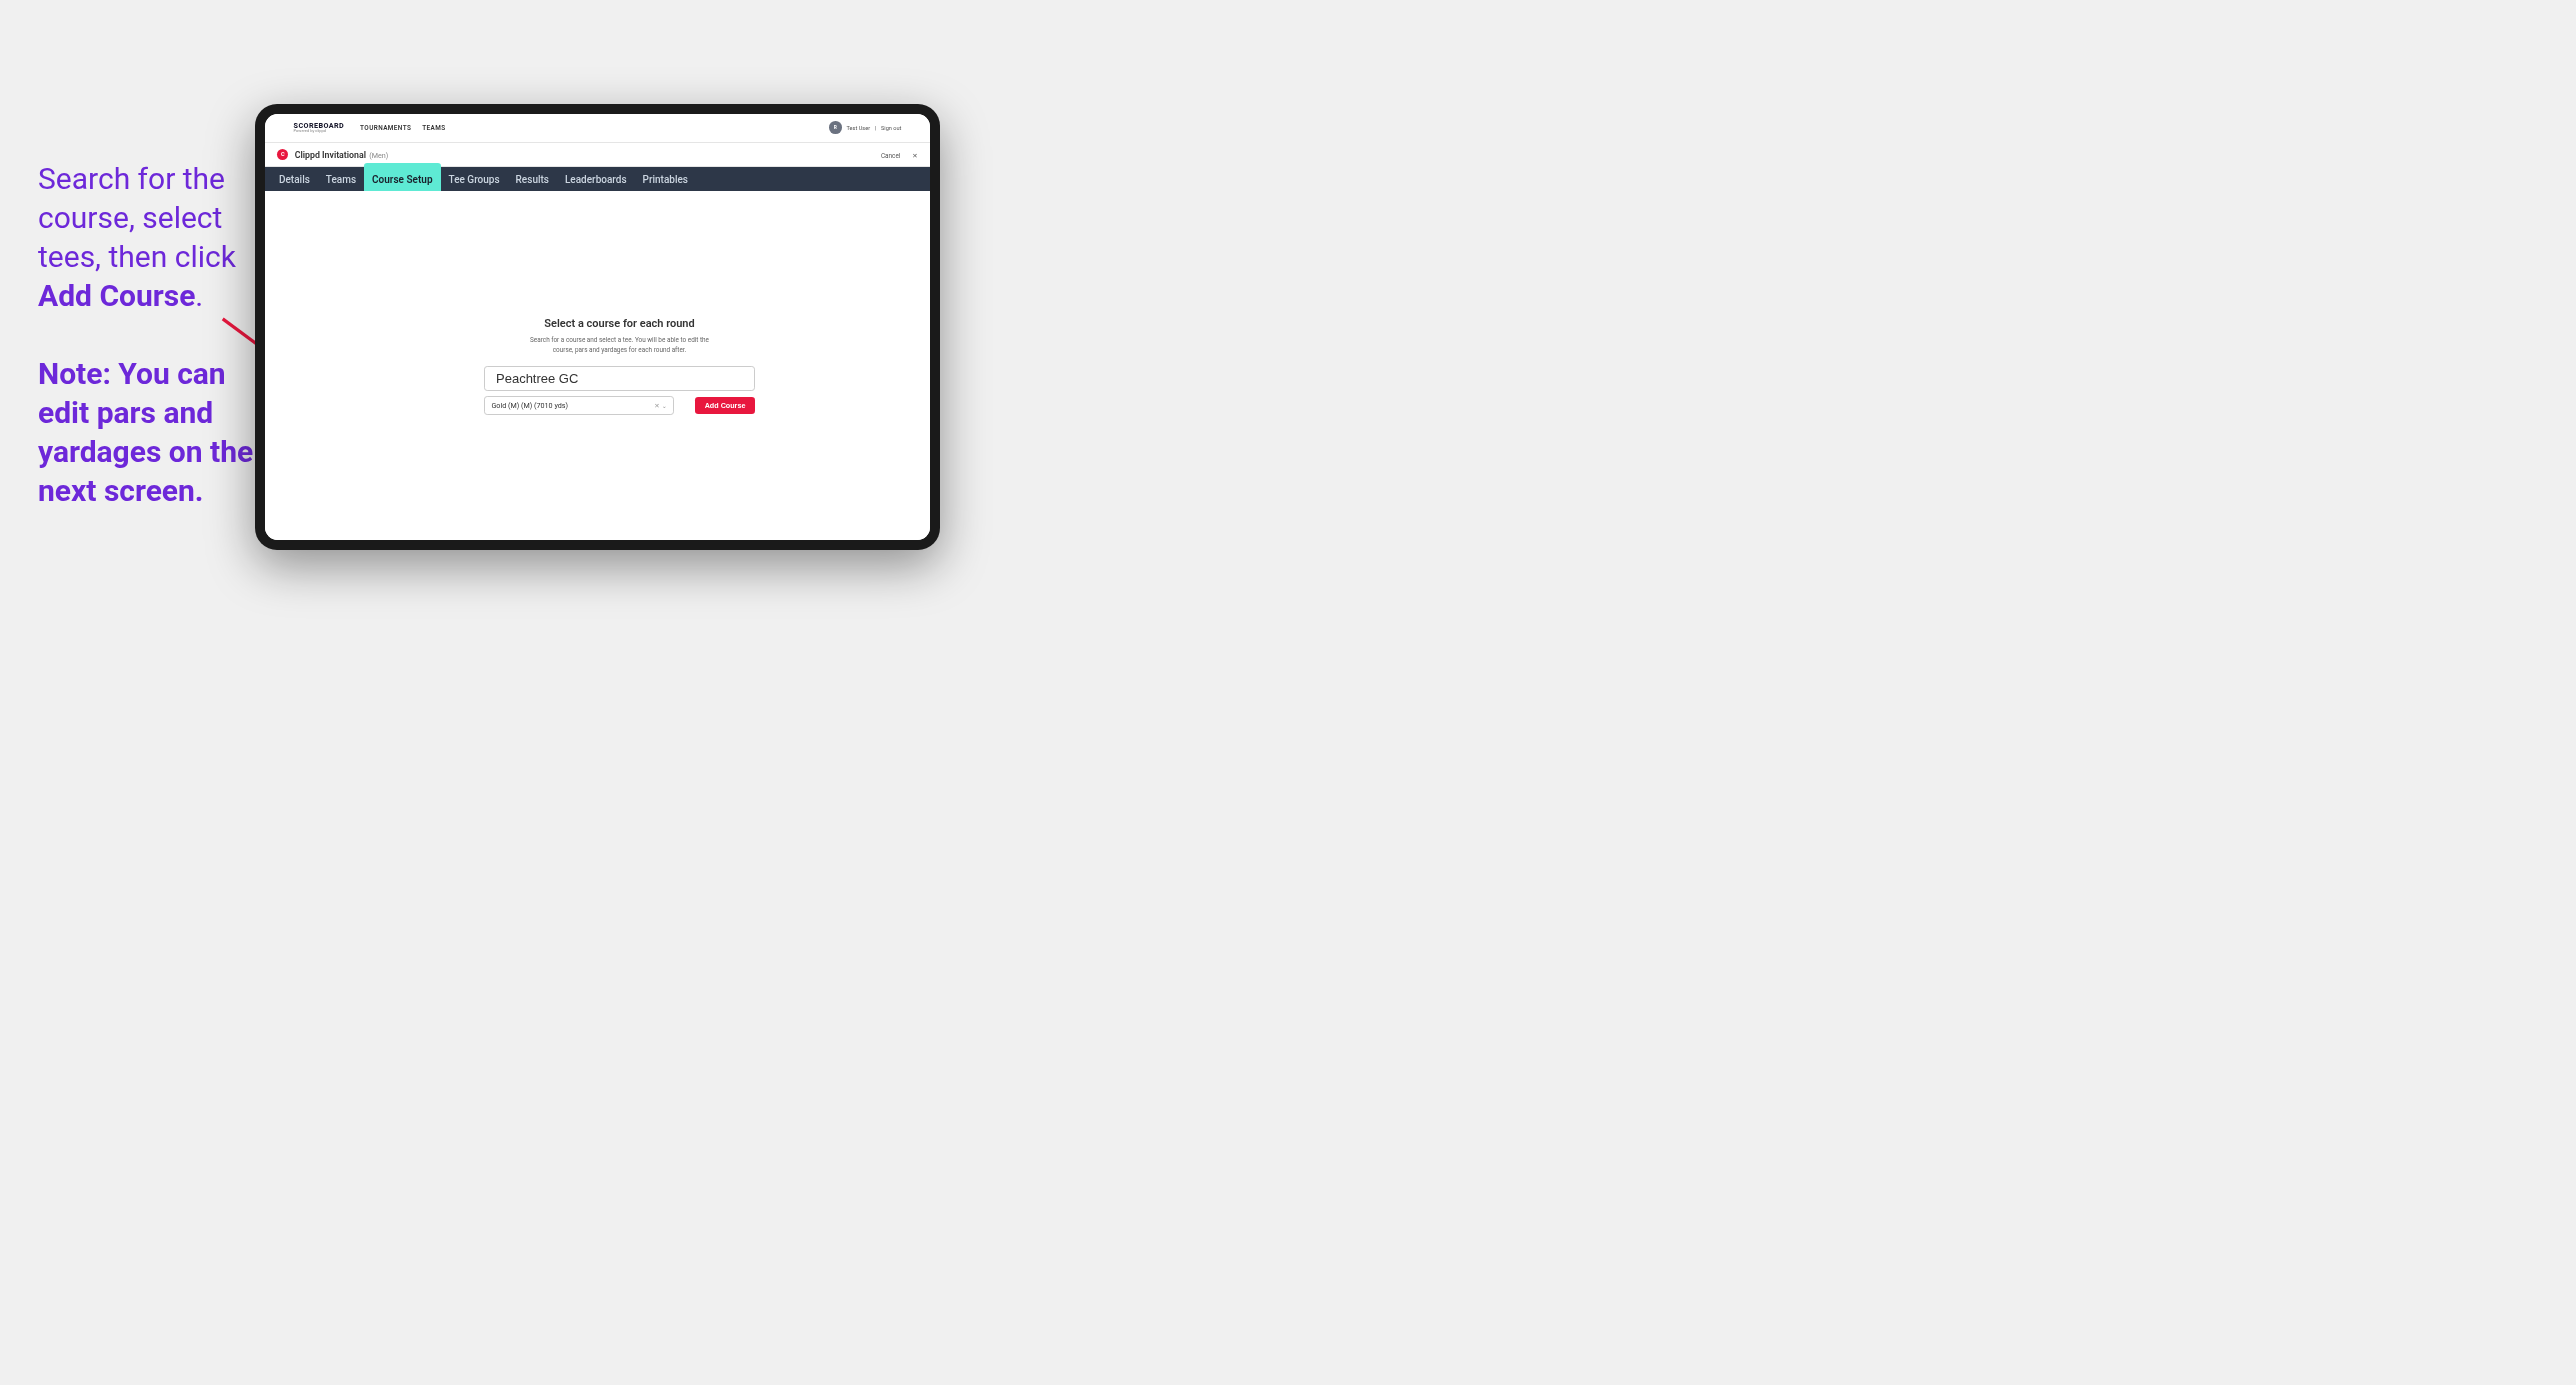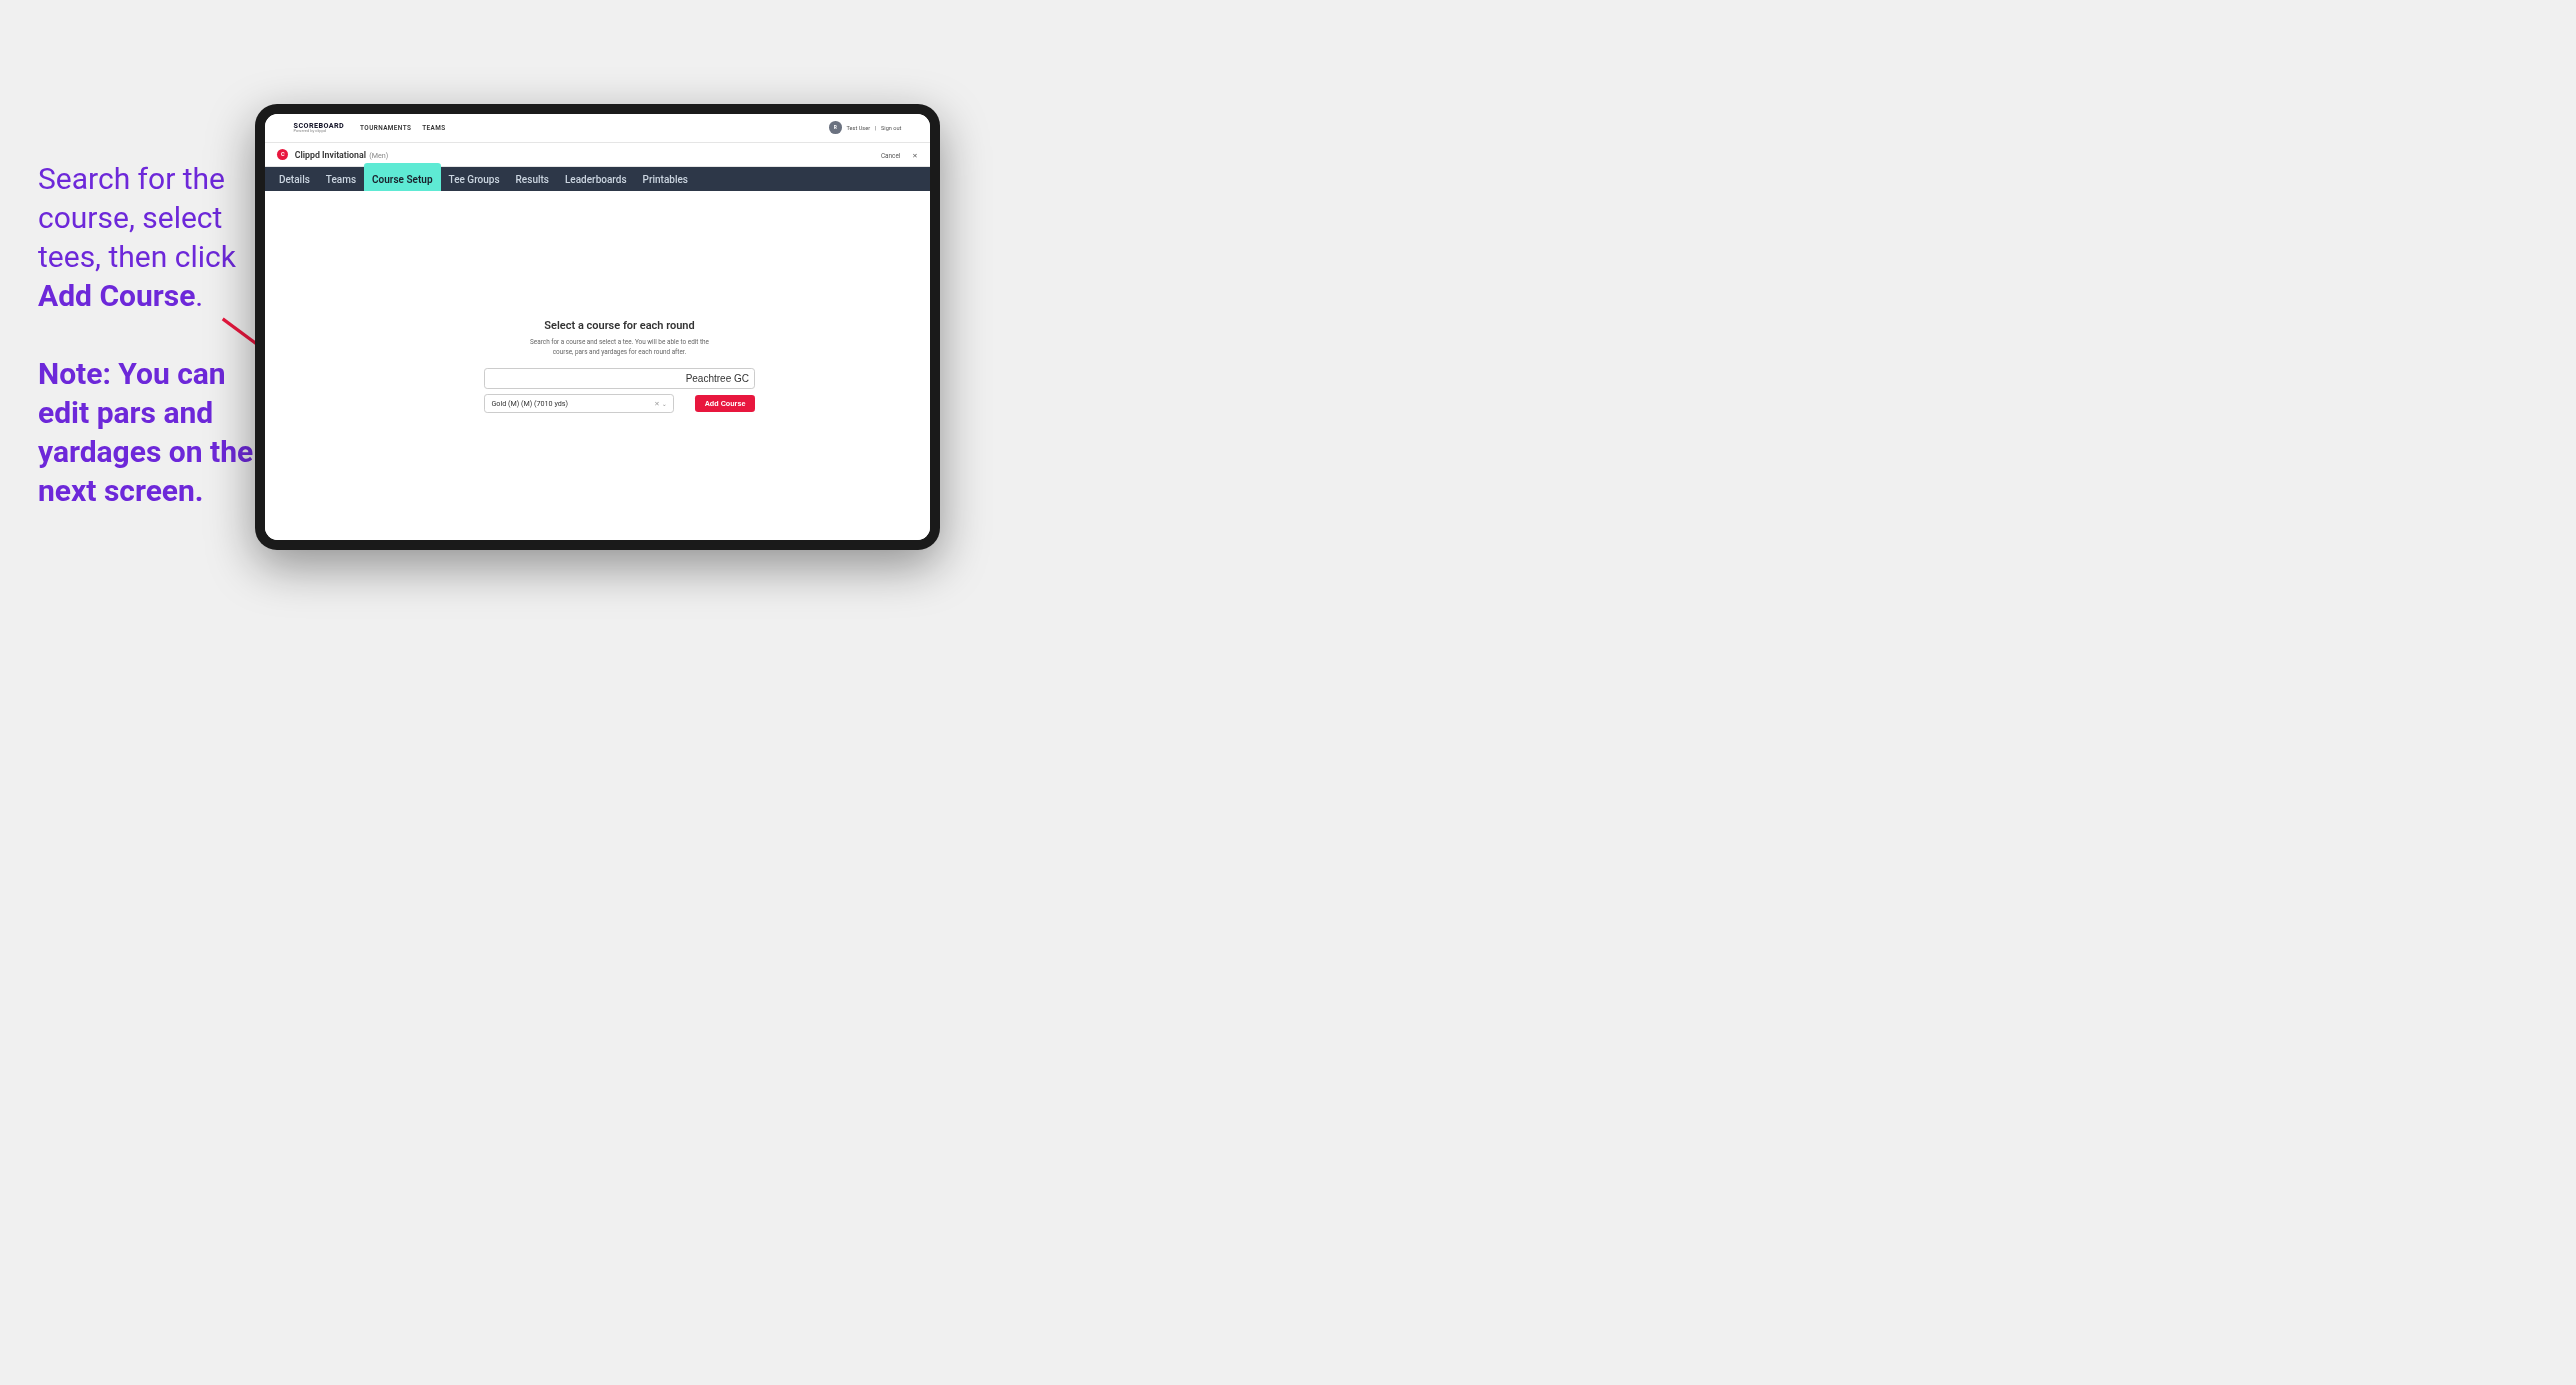--- a/index.html
+++ b/index.html
@@ -212,26 +212,25 @@
       font-size: 6.4px;
       color: #666;
       line-height: 1.5;
       margin-bottom: 11px;
     }
 
     .search-input {
       width: 100%;
       border: 0.8px solid #ccc;
       border-radius: 3.2px;
-      padding: 4px 5px;
-      font-size: 10px;
+      padding: 4px 11px;
+      font-size: 13px;
       color: #333;
       margin-bottom: 4.8px;
       outline: none;
-      text-align: right;
     }
 
     .tee-select-row {
       display: flex;
       align-items: center;
       gap: 21px;
     }
 
     .tee-select {
       flex: 1;

